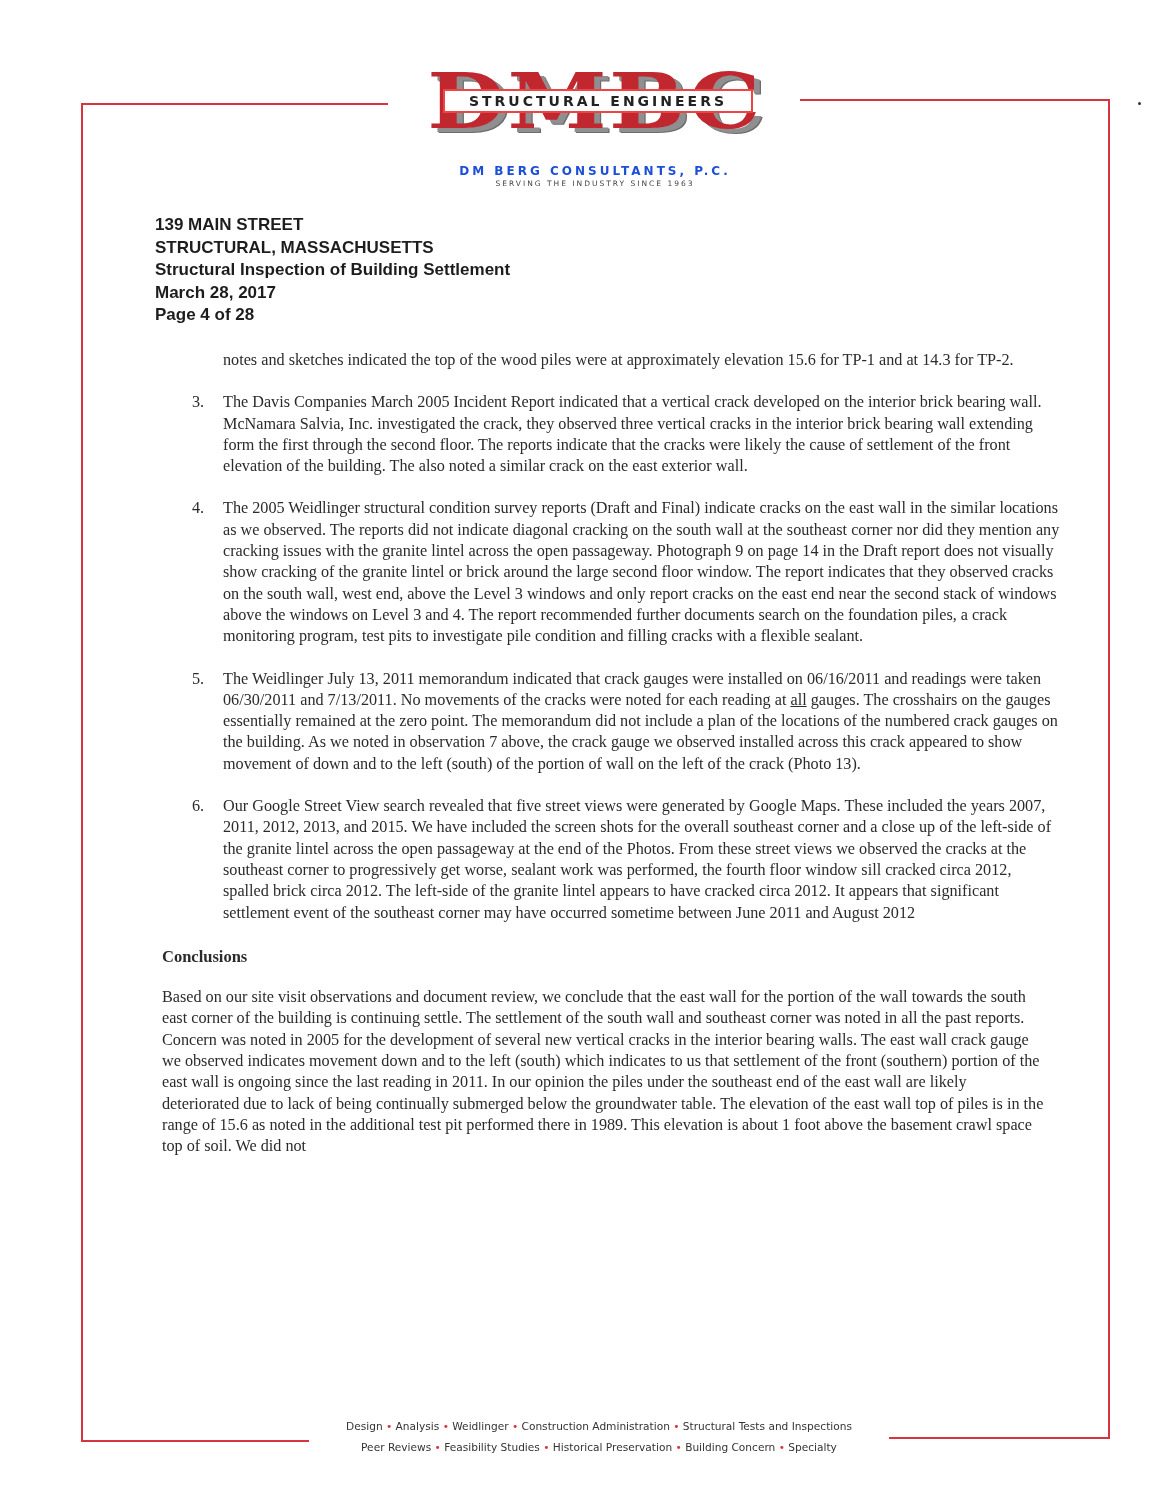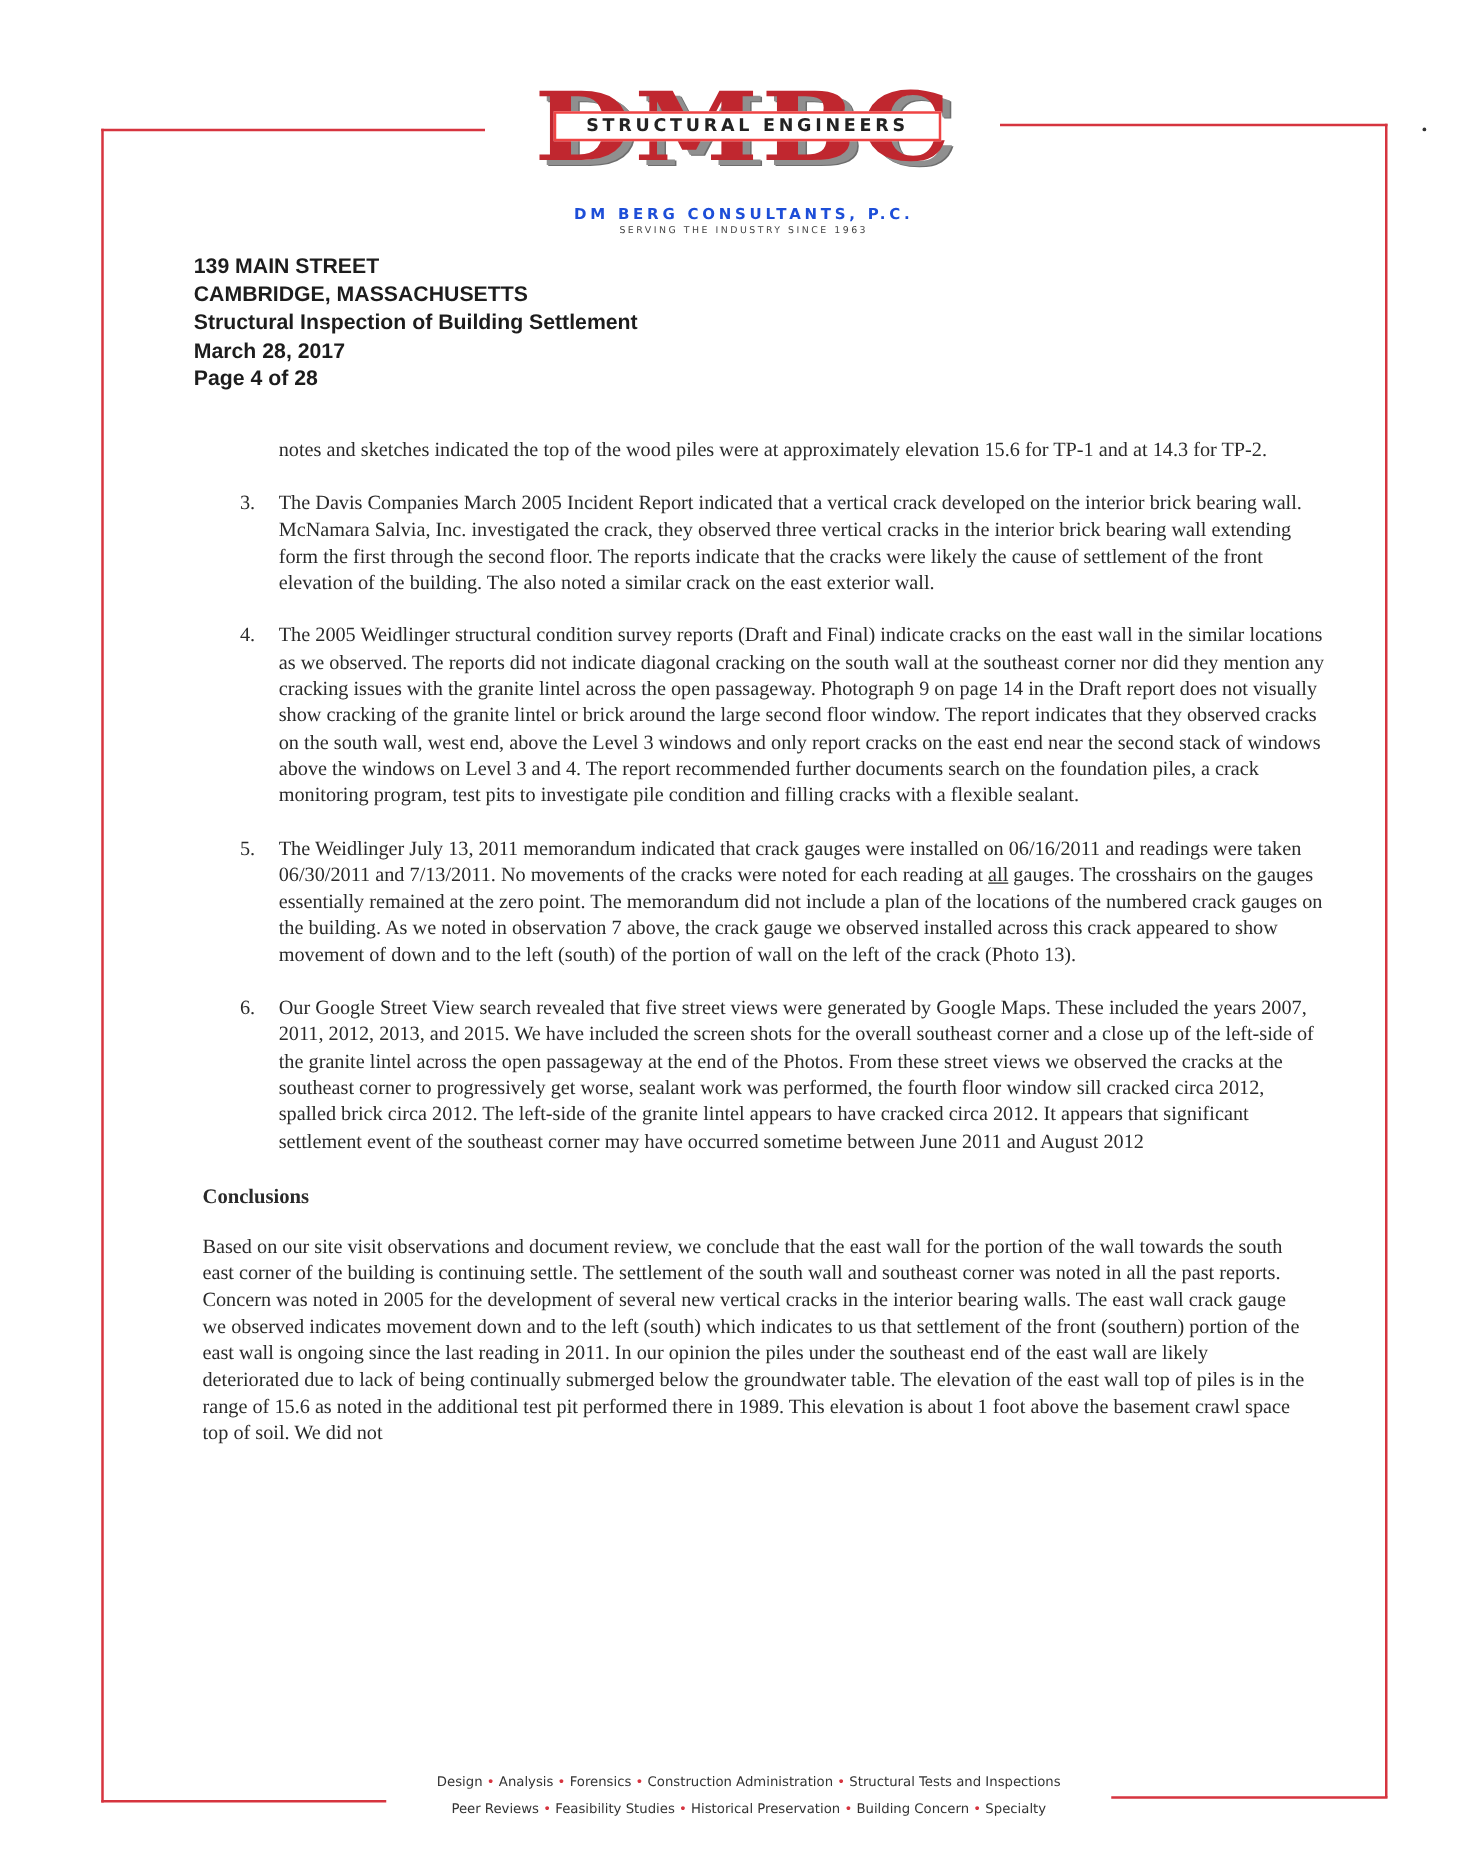--- a/index.html
+++ b/index.html
@@ -37,21 +37,21 @@
     margin-top: 26px;
     font-family: "DejaVu Sans", sans-serif; font-weight: bold; font-size: 12px;
     letter-spacing: 3px; color: #1d4ed8;
   }
   .logo-tagline {
     margin-top: 1px;
     font-family: "DejaVu Sans", sans-serif; font-size: 7.5px; letter-spacing: 2px; color: #444;
   }
 
   
-  .doc-header { position: absolute; left: 155px; top: 202px; font-weight: bold; font-size: 17px; line-height: 22.5px; color: #1d1d1d; }
+  .doc-header { position: absolute; left: 155px; top: 214px; font-weight: bold; font-size: 17px; line-height: 22.5px; color: #1d1d1d; }
 
   
   .content { position: absolute; left: 160px; top: 350px; width: 900px;
              font-size: 16.2px; line-height: 21.3px; color: #2b2b2b; font-family: Liberation Serif, serif; }
   .cont-para { margin: 0 0 0 63px; }
   .list-item { position: relative; margin: 21px 0 0 0; padding-left: 63px; }
   .list-num { position: absolute; left: 32px; top: 0; }
   .u { text-decoration: underline; }
   .section-title { margin: 22px 0 0 2px; font-weight: bold; font-size: 16.5px; }
   .concl { margin: 20px 0 0 2px; width: 885px; }
@@ -76,21 +76,21 @@
   <div class="logo-mark">
     <div class="logo-letters">DMBC</div>
     <div class="logo-band">STRUCTURAL ENGINEERS</div>
   </div>
   <div class="logo-company">DM BERG CONSULTANTS, P.C.</div>
   <div class="logo-tagline">SERVING THE INDUSTRY SINCE 1963</div>
 </div>
 
 <div class="doc-header">
   <div>139 MAIN STREET</div>
-  <div>CAMBRIDGE, MASSACHUSETTS</div>
+  <div>STRUCTURAL, MASSACHUSETTS</div>
   <div>Structural Inspection of Building Settlement</div>
   <div>March 28, 2017</div>
   <div>Page 4 of 28</div>
 </div>
 
 <div class="content">
   <p class="cont-para" style="margin-top:0;margin-bottom:0;">notes and sketches indicated the top of the wood piles were at approximately elevation 15.6 for TP-1 and at 14.3 for TP-2.</p>
 
   <div class="list-item">
     <span class="list-num">3.</span>
@@ -115,21 +115,21 @@
   <div class="section-title">Conclusions</div>
   <p class="concl" style="margin-bottom:0;">Based on our site visit observations and document review, we conclude that the east wall for the portion of the wall towards the south east corner of the building is continuing settle.  The settlement of the south wall and southeast corner was noted in all the past reports.  Concern was noted in 2005 for the development of several new vertical cracks in the interior bearing walls. The east wall crack gauge we observed indicates movement down and to the left (south) which indicates to us that settlement of the front (southern) portion of the east wall is ongoing since the last reading in 2011.   In our opinion the piles under the southeast end of the east wall are likely deteriorated due to lack of being continually submerged below the groundwater table. The elevation of the east wall top of piles is in the range of 15.6 as noted in the additional test pit performed there in 1989.  This elevation is about 1 foot above the basement crawl space top of soil.  We did not</p>
 </div>
 
 <div class="footer">
   <div>
     <span>Design</span>
     <span class="dot">•</span>
     <span>Analysis</span>
     <span class="dot">•</span>
-    <span>Forensics</span>
+    <span>Weidlinger</span>
     <span class="dot">•</span>
     <span>Construction Administration</span>
     <span class="dot">•</span>
     <span>Structural Tests and Inspections</span>
   </div>
   <div>
     <span>Peer Reviews</span>
     <span class="dot">•</span>
     <span>Feasibility Studies</span>
     <span class="dot">•</span>

